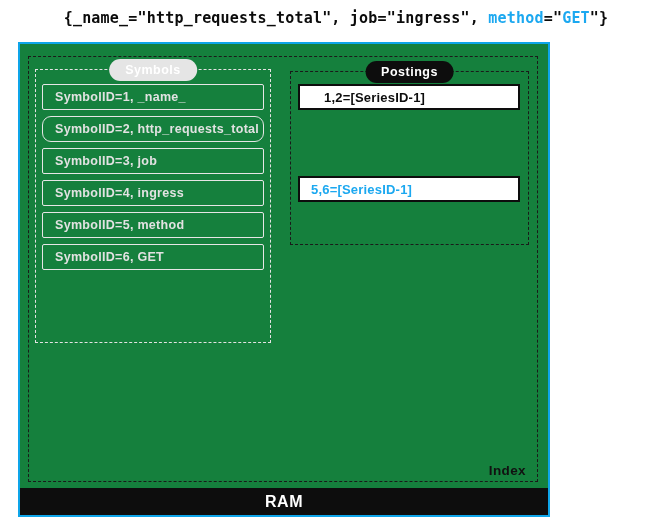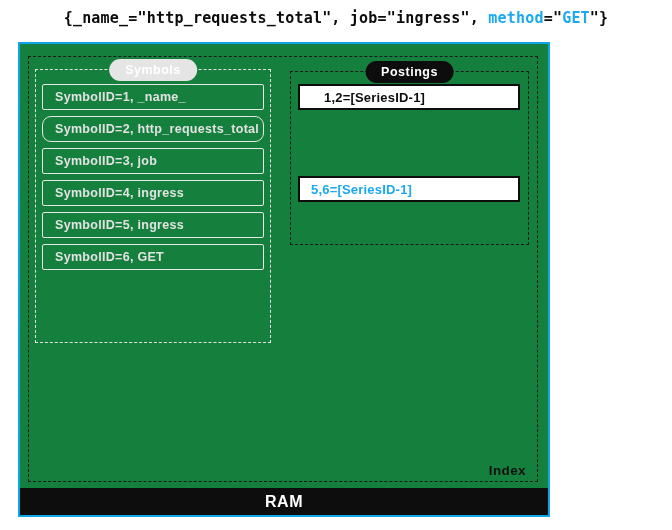--- a/index.html
+++ b/index.html
@@ -144,21 +144,21 @@
   <div class="outer-box">
 
     <div class="index-box">
 
       <div class="symbols-box">
         <div class="pill pill-gray">Symbols</div>
         <div class="symbol-item s0">SymbolID=1, _name_</div>
         <div class="symbol-item s1">SymbolID=2, http_requests_total</div>
         <div class="symbol-item s2">SymbolID=3, job</div>
         <div class="symbol-item s3">SymbolID=4, ingress</div>
-        <div class="symbol-item s4">SymbolID=5, ingress</div>
+        <div class="symbol-item s4">SymbolID=5, method</div>
         <div class="symbol-item s5">SymbolID=6, GET</div>
       </div>
 
       <div class="postings-box">
         <div class="pill pill-black">Postings</div>
         <div class="posting-item p0">1,2=[SeriesID-1]</div>
         <div class="posting-item p2 highlight">5,6=[SeriesID-1]</div>
       </div>
 
       <div class="index-label">Index</div>

